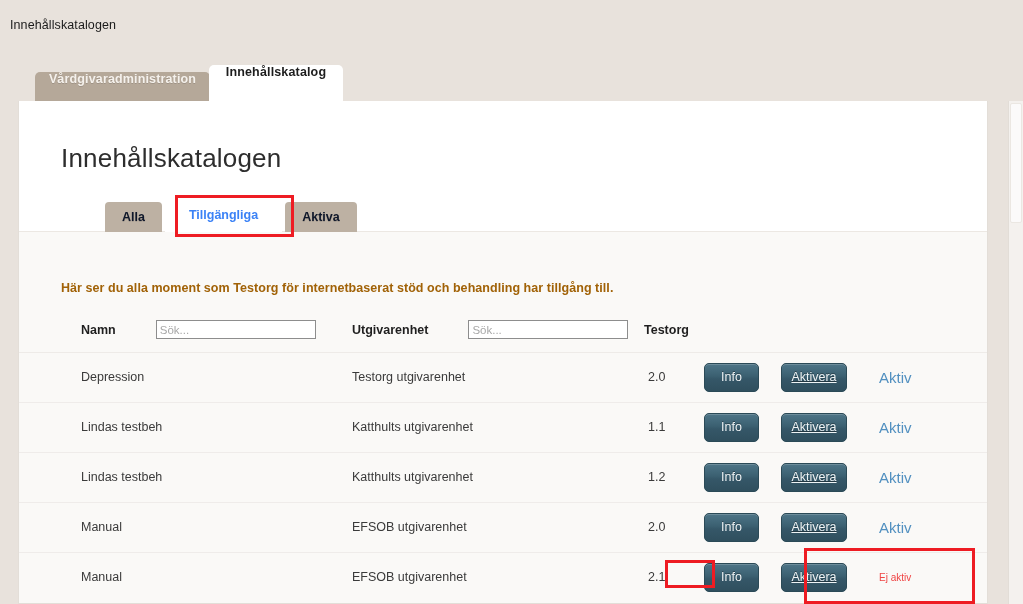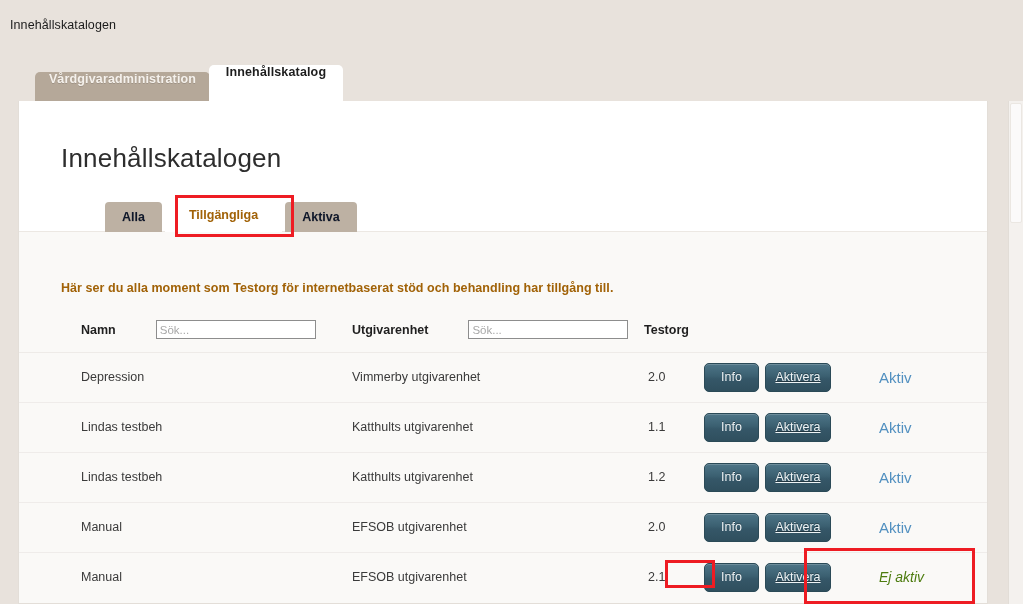--- a/index.html
+++ b/index.html
@@ -120,21 +120,21 @@
     align-items: center;
     justify-content: center;
     background: #bdb1a3;
     color: #0f172a;
     text-shadow: 0 1px 0 rgba(0,0,0,.12);
     user-select: none;
     white-space: nowrap;
   }
   .subtab.selected {
     background: #ffffff;
-    color: #a16207;
+    color: #3b82f6;
     text-shadow: none;
     height: 34px;
     padding: 4px 24px;
   }
 
   
   .ring {
     position: absolute;
     border: 3px solid #ee1c23;
     pointer-events: none;
@@ -218,21 +218,21 @@
     border-top: 1px solid #efeceA;
   }
   .tbl tbody tr:first-child { border-top: 1px solid #eeebe8; }
   .tbl tbody td { background: #faf9f7; }
 
   td.c-namn { padding-left: 62px; }
   td.c-ver  { padding-left: 6px; }
 
   .actions {
     display: flex;
-    gap: 6px;
+    gap: 22px;
     align-items: flex-start;
   }
 
   .btn {
     height: 29px;
     border-radius: 5px;
     border: 1px solid #2b4a57;
     background: linear-gradient(180deg, #4e7587 0%, #3b6071 45%, #355768 55%, #2f4f5e 100%);
     color: #eef4f6;
     font-family: "Liberation Sans", sans-serif;
@@ -249,23 +249,22 @@
   .btn-info    { width: 55px; }
   .btn-aktiver { width: 66px; text-decoration: underline; }
 
   .status-link {
     color: #5190c0;
     font-size: 15px;
     text-decoration: none;
     cursor: pointer;
   }
   .status-text {
-    color: #4d7c0f;
-    font-size: 14px;
-    font-style: italic;
+    color: #ef4444;
+    font-size: 10px;
   }
 
   
   .right-gutter {
     position: absolute;
     right: 0; top: 0;
     width: 17px;
     height: 604px;
     background: #e8e2dc;
   }
@@ -352,21 +351,21 @@
             <div class="th-inner">
               <span>Testorg</span>
             </div>
           </th>
         </tr>
       </thead>
       <tbody>
 
         <tr>
           <td class="c-namn">Depression</td>
-          <td class="c-utg">Vimmerby utgivarenhet</td>
+          <td class="c-utg">Testorg utgivarenhet</td>
           <td class="c-ver">2.0</td>
           <td>
             <div class="actions">
               <span class="btn btn-info">Info</span>
               <span class="btn btn-aktiver">Aktivera</span>
             </div>
           </td>
           <td>
             <span class="status-link">Aktiv</span>
           </td>

